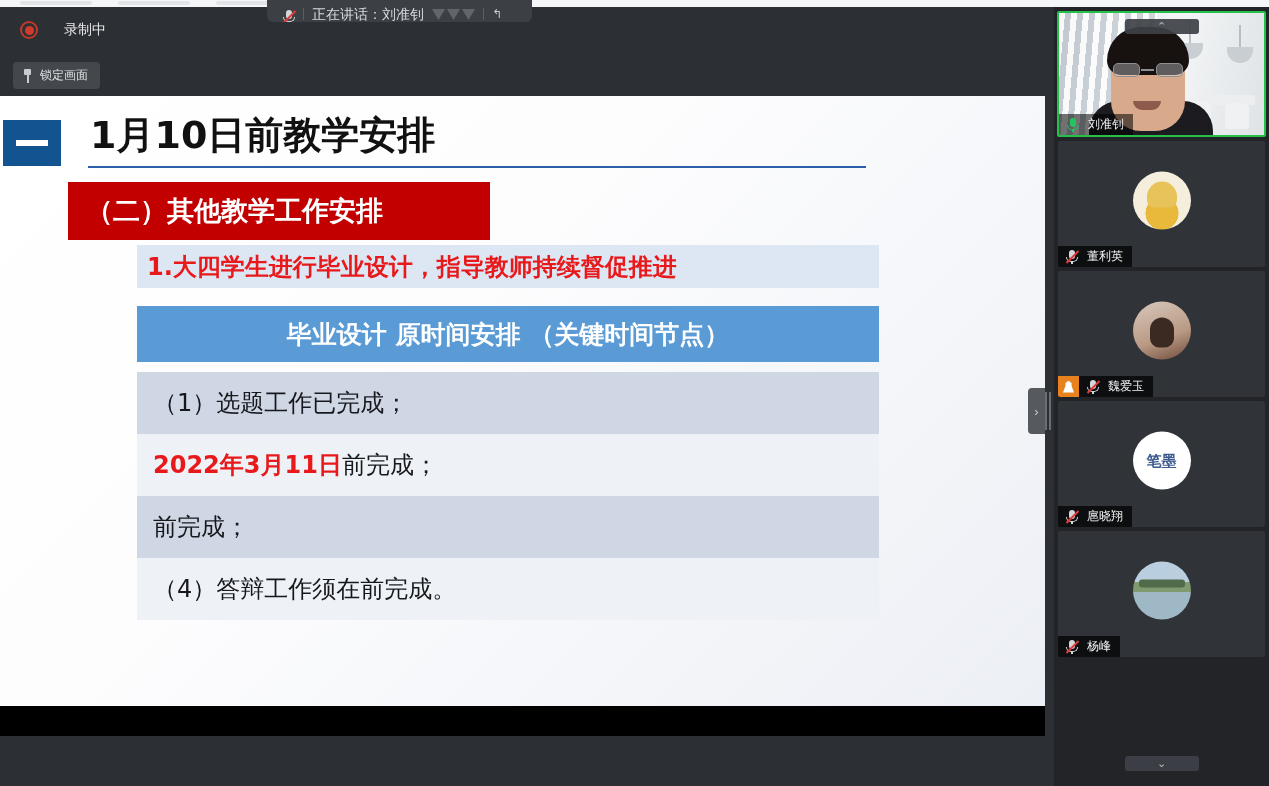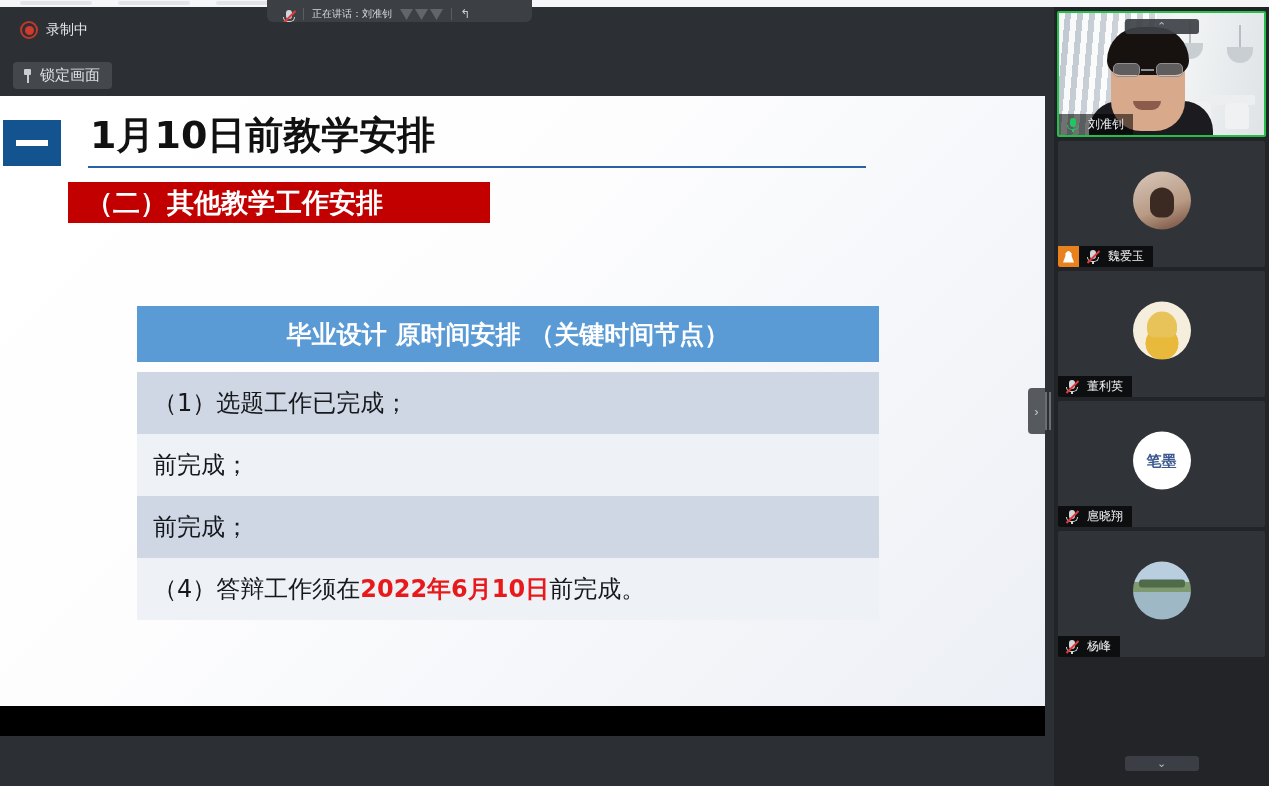--- a/index.html
+++ b/index.html
@@ -37,57 +37,57 @@
   }
   .speak-bar .sb-icon {
     width: 20px; height: 14px;
     position: relative; flex: none;
     color: #d0d3d8;
   }
   .speak-bar .divider {
     width: 1px; height: 12px; background: #595e65; flex: none;
   }
   .speak-bar .sb-text {
-    color: #d8dbe0; font-size: 10px; white-space: nowrap;
+    color: #d8dbe0; font-size: 14px; white-space: nowrap;
     line-height: 12px; flex: none;
   }
   .speak-bar .sb-dots { display: flex; gap: 2px; align-items: flex-end; flex: none; }
   .speak-bar .sb-dots i {
     width: 13px; height: 11px; background: #62666c; display: block;
     clip-path: polygon(50% 100%, 0 0, 100% 0);
   }
   .speak-bar .sb-arrow { color: #c6c9ce; font-size: 12px; line-height: 12px; }
 
   
   .meeting-bg {
     position: absolute; left: 0; top: 7px; width: 1045px; height: 779px;
     background: #2c2f33;
   }
 
   
   .rec {
     position: absolute; left: 20px; top: 21px;
-    display: flex; align-items: center; gap: 8px;
+    display: flex; align-items: center; gap: 26px;
   }
   .rec-dot {
     width: 18px; height: 18px; border-radius: 50%;
     border: 2px solid #c0392b; background: #2c2f33;
     display: flex; align-items: center; justify-content: center;
   }
   .rec-dot i { width: 9px; height: 9px; border-radius: 50%; background: #cf3b2c; display: block; }
   .rec-label { color: #e6e8ea; font-size: 14px; }
 
   
   .lock {
     position: absolute; left: 13px; top: 62px;
     background: #44484d; border-radius: 4px;
     height: 27px; padding: 0 12px 0 9px;
     display: flex; align-items: center; gap: 7px;
   }
-  .lock-label { color: #dfe1e4; font-size: 15px; }
+  .lock-label { color: #dfe1e4; font-size: 12px; }
   .pin-icon { width: 11px; height: 14px; position: relative; display:block; }
   .pin-icon::before {
     content:""; position:absolute; left:2px; top:0; width:7px; height:6px;
     background:#c9ccd0; border-radius:1px;
   }
   .pin-icon::after {
     content:""; position:absolute; left:4.5px; top:6px; width:2px; height:8px; background:#c9ccd0;
   }
 
   
@@ -109,21 +109,21 @@
     font-size: 38px; font-weight: bold; color: #111;
     letter-spacing: 0px;
     font-family: "DejaVu Sans", "Liberation Sans", sans-serif;
   }
   .title-rule {
     position: absolute; left: 88px; top: 70px; width: 778px; height: 2px;
     background: #2b5fa8;
   }
   .red-banner {
     position: absolute; left: 68px; top: 86px;
-    width: 422px; height: 41px;
+    width: 422px; height: 58px;
     background: #c20000;
     display: flex; align-items: center;
   }
   .red-banner span {
     color: #fff; font-size: 27px; font-weight: bold; padding-left: 18px;
     font-family: "DejaVu Sans", "Liberation Sans", sans-serif;
   }
   .sub-head {
     position: absolute; left: 137px; top: 149px;
     width: 742px; height: 43px;
@@ -354,38 +354,41 @@
     <div class="blue-box">
         <i></i>
       </div>
     <div class="slide-title">1月10日前教学安排</div>
     <div class="title-rule"></div>
 
     <div class="red-banner">
       <span>（二）其他教学工作安排</span>
     </div>
 
+    <div class="sub-head">
+      <span>1.大四学生进行毕业设计，指导教师持续督促推进</span>
+    </div>
 
     <div class="tbl-head">
       <span>毕业设计 原时间安排 （关键时间节点）</span>
     </div>
 
     <div class="rows" id="rows">
         <div class="row odd">
           <span>（1）选题工作已完成；</span>
         </div>
         <div class="row even">
+          <span class="hl">2022年3月11日</span>
           <span>前完成；</span>
         </div>
         <div class="row odd">
           <span>前完成；</span>
         </div>
         <div class="row even">
           <span>（4）答辩工作须在</span>
-          <span class="hl">2022年6月10日</span>
           <span>前完成。</span>
         </div>
       </div>
 
   </div>
 
   <div class="bottom-black"></div>
   <div class="bottom-grey"></div>
 
   <div class="collapse-handle">
@@ -423,44 +426,44 @@
           <div class="namebar active" style="background: rgba(0, 0, 0, 0.55);">
             <div class="mic on">
               <div class="body"></div>
               <div class="arc"></div>
               <div class="stem"></div>
             </div>
             <div class="pname">刘准钊</div>
           </div>
         </div>
         <div class="tile">
-          <div class="avatar av-woman"></div>
-          <div class="namebar">
-            <div class="host-badge">
-              <i></i>
-            </div>
-            <div class="mic off">
-              <div class="body"></div>
-              <div class="arc"></div>
-              <div class="stem"></div>
-              <div class="slash"></div>
-            </div>
-            <div class="pname">魏爱玉</div>
-          </div>
-        </div>
-        <div class="tile">
           <div class="avatar av-sunflower"></div>
           <div class="namebar">
             <div class="mic off">
               <div class="body"></div>
               <div class="arc"></div>
               <div class="stem"></div>
               <div class="slash"></div>
             </div>
             <div class="pname">董利英</div>
+          </div>
+        </div>
+        <div class="tile">
+          <div class="avatar av-woman"></div>
+          <div class="namebar">
+            <div class="host-badge">
+              <i></i>
+            </div>
+            <div class="mic off">
+              <div class="body"></div>
+              <div class="arc"></div>
+              <div class="stem"></div>
+              <div class="slash"></div>
+            </div>
+            <div class="pname">魏爱玉</div>
           </div>
         </div>
         <div class="tile">
           <div class="avatar av-calli"></div>
           <div class="namebar">
             <div class="mic off">
               <div class="body"></div>
               <div class="arc"></div>
               <div class="stem"></div>
               <div class="slash"></div>

